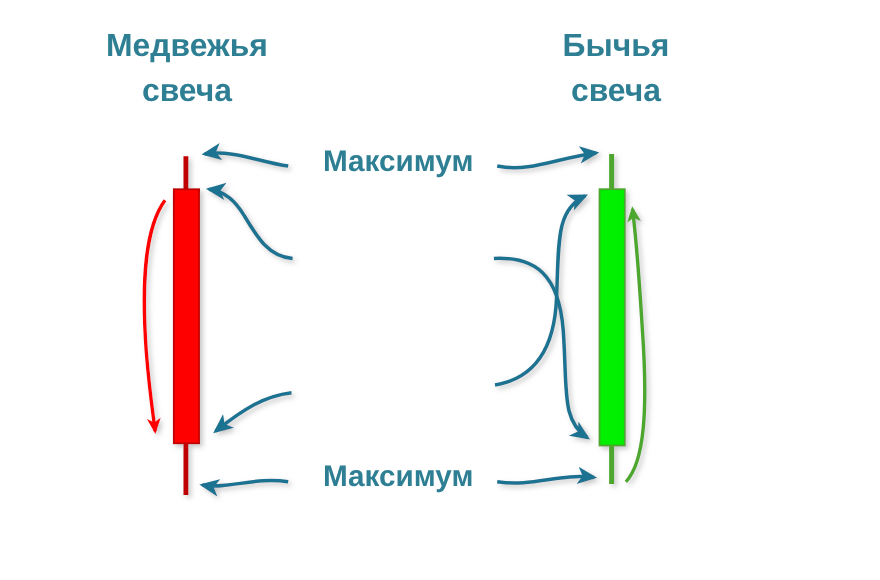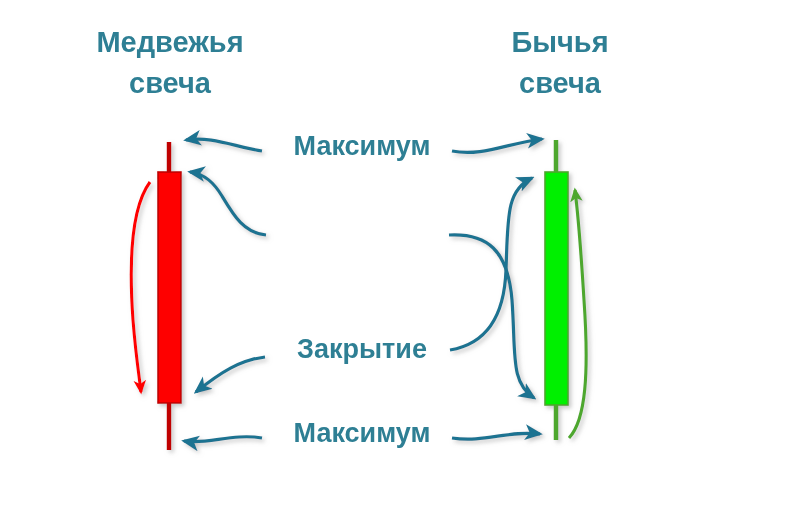--- a/index.html
+++ b/index.html
@@ -116,17 +116,16 @@
 
   <div class="title" id="title-bearish">Медвежья
 свеча</div>
 
   <div class="title" id="title-bullish">Бычья
 свеча</div>
 
   <div class="center-label" id="label-max">Максимум</div>
 
 
-  <div class="center-label" id="label-close">Закрытие</div>
 
   <div class="center-label" id="label-min">Максимум</div>
 
 </div>
 
 </body></html>

